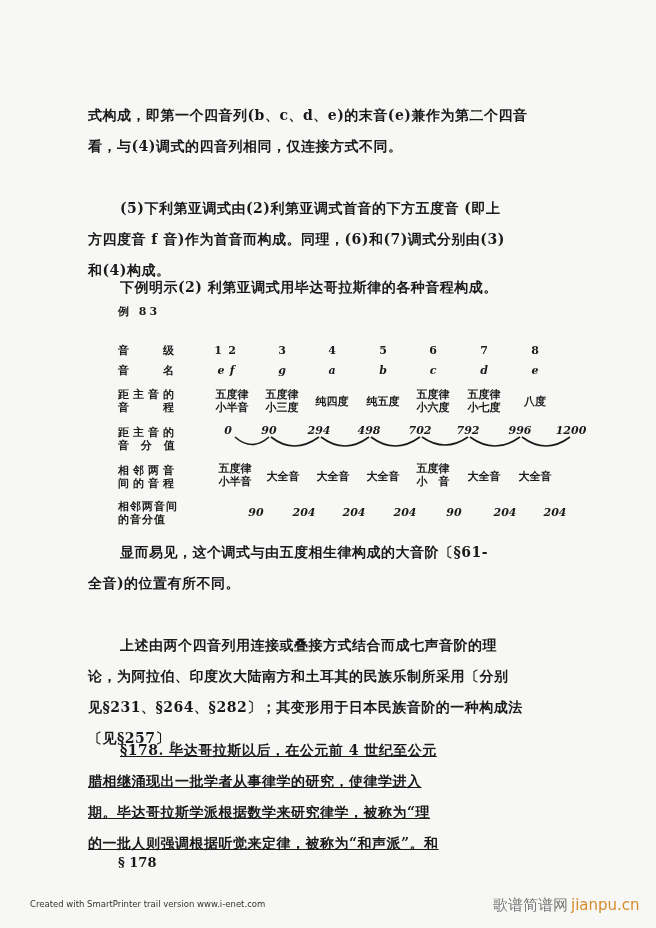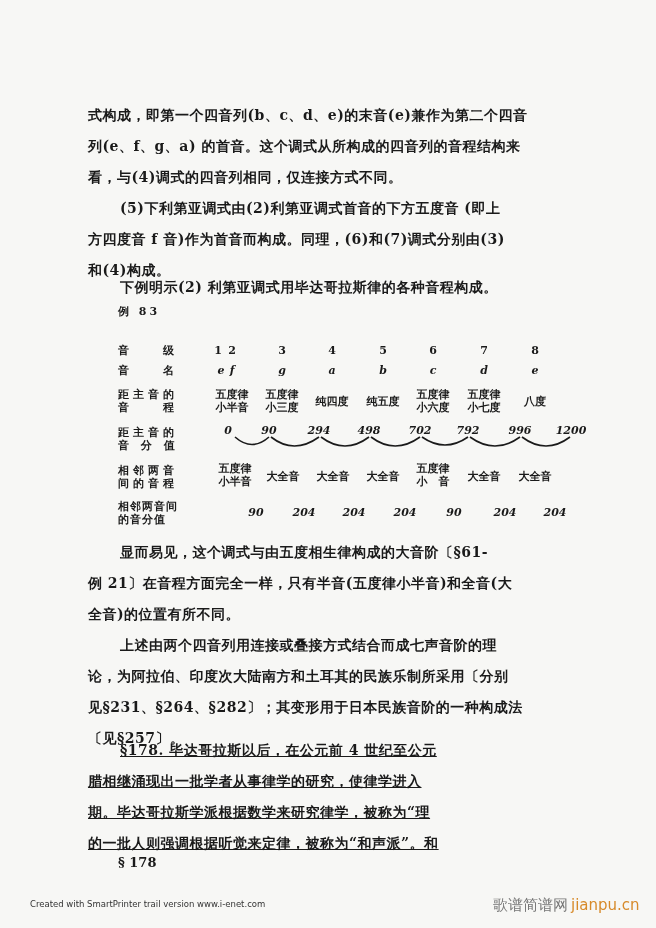--- a/index.html
+++ b/index.html
@@ -24,21 +24,20 @@
     .footer-right .site { color: #d78a2a; margin-left: 3px; }
     .sec-foot { position: absolute; left: 118px; top: 855px; font-size: 13px; font-weight: bold; }
   </style>
 </head>
 <body>
 
 <div class="page">
 
   <div class="para" style="top:100px;">
     <div class="line">式构成，即第一个四音列(b、c、d、e)的末音(e)兼作为第二个四音</div>
-    <div class="line">列(e、f、g、a) 的首音。这个调式从所构成的四音列的音程结构来</div>
     <div class="line">看，与(4)调式的四音列相同，仅连接方式不同。</div>
   </div>
   <div class="para" style="top:193px;">
     <div class="line indent">(5)下利第亚调式由(2)利第亚调式首音的下方五度音 (即上</div>
     <div class="line">方四度音 f 音)作为首音而构成。同理，(6)和(7)调式分别由(3)</div>
     <div class="line">和(4)构成。</div>
   </div>
   <div class="para" style="top:272px;">
     <div class="line indent">下例明示(2) 利第亚调式用毕达哥拉斯律的各种音程构成。</div>
   </div>
@@ -143,21 +142,20 @@
     <div class="cell ital" style="left:186px; top:166px;">204</div>
     <div class="cell ital" style="left:236px; top:166px;">204</div>
     <div class="cell ital" style="left:287px; top:166px;">204</div>
     <div class="cell ital" style="left:336px; top:166px;">90</div>
     <div class="cell ital" style="left:387px; top:166px;">204</div>
     <div class="cell ital" style="left:437px; top:166px;">204</div>
   </div>
 
   <div class="para" style="top:537px;">
     <div class="line indent">显而易见，这个调式与由五度相生律构成的大音阶〔§61-</div>
-    <div class="line">例 21〕在音程方面完全一样，只有半音(五度律小半音)和全音(大</div>
     <div class="line">全音)的位置有所不同。</div>
   </div>
   <div class="para" style="top:630px;">
     <div class="line indent">上述由两个四音列用连接或叠接方式结合而成七声音阶的理</div>
     <div class="line">论，为阿拉伯、印度次大陆南方和土耳其的民族乐制所采用〔分别</div>
     <div class="line">见§231、§264、§282〕；其变形用于日本民族音阶的一种构成法</div>
     <div class="line">〔见§257〕。</div>
   </div>
   <div class="para" style="top:735px;text-decoration:underline;">
     <div class="line indent">§178. 毕达哥拉斯以后，在公元前 4 世纪至公元</div>

